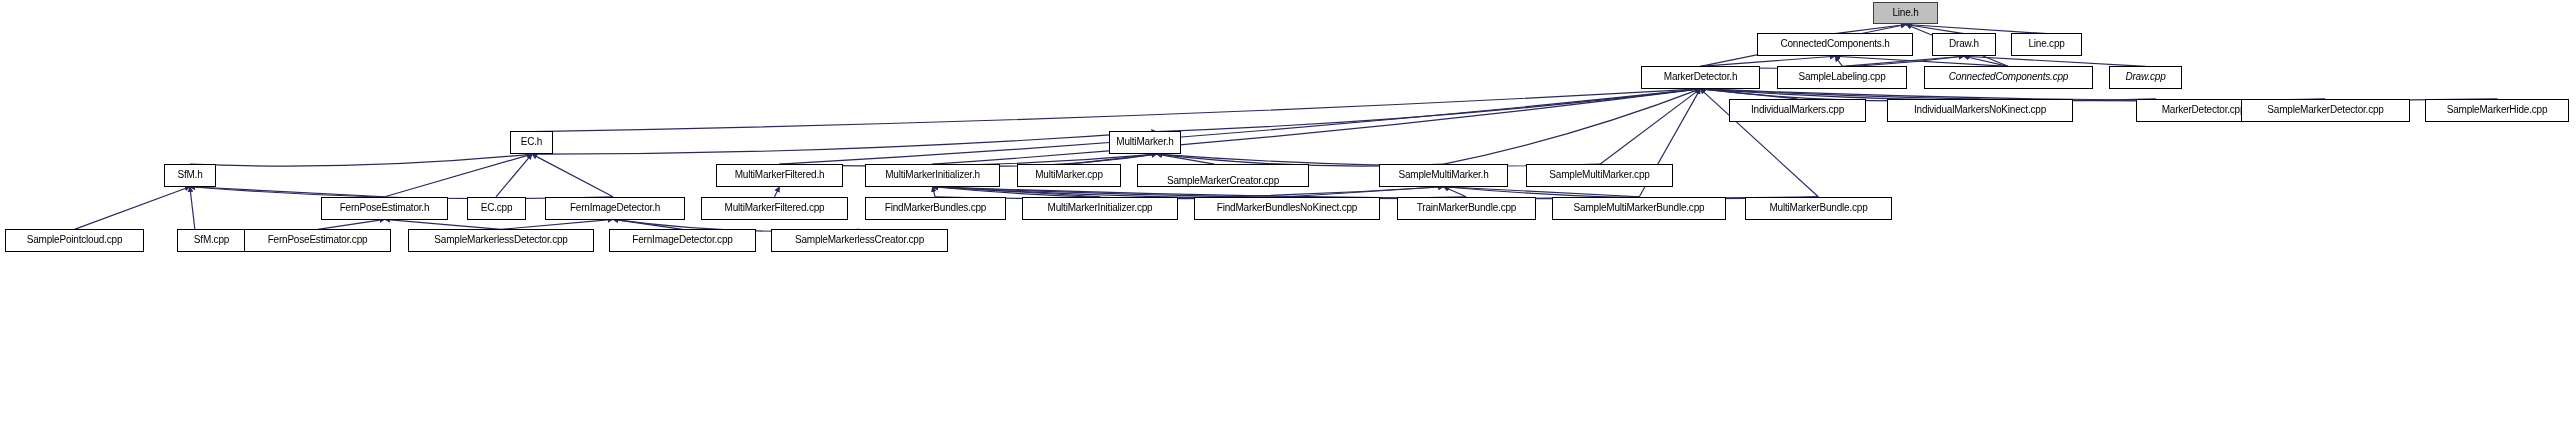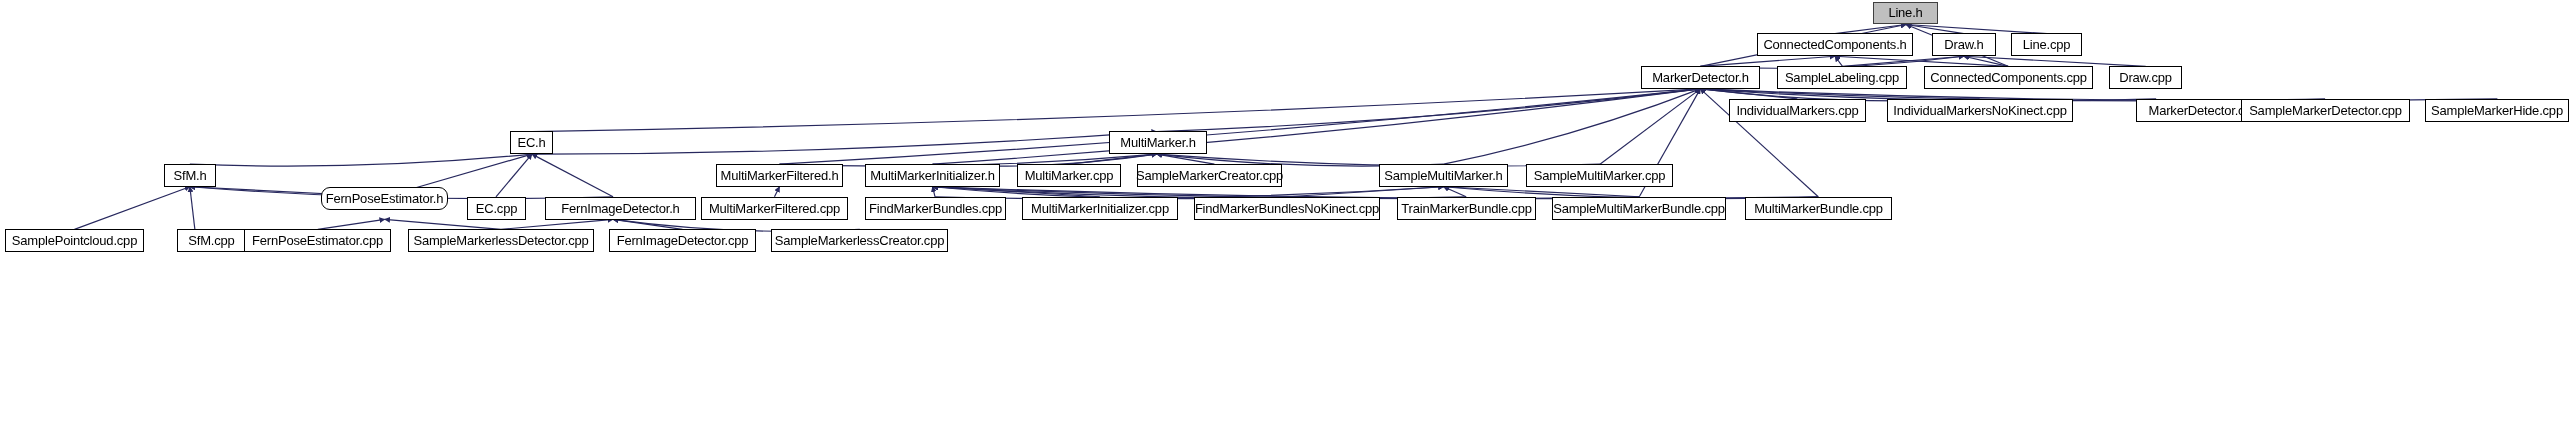--- a/index.html
+++ b/index.html
@@ -22,21 +22,21 @@
     width: 2576px;
     height: 422px;
     pointer-events: none;
   }
   .node {
     position: absolute;
     box-sizing: border-box;
     border: 1.3px solid #000000;
     background: #ffffff;
     color: #000000;
-    font-size: 13px;
+    font-size: 10px;
     line-height: 1;
     display: flex;
     align-items: center;
     justify-content: center;
     white-space: nowrap;
     height: 22.6px;
     z-index: 5;
     letter-spacing: -0.2px;
   }
   .node.root {
@@ -127,54 +127,54 @@
       </div>
       <div class="node" style="left: 2011px; top: 33px; width: 71px;">
         <span class="node-label">Line.cpp</span>
       </div>
       <div class="node" style="left: 1641px; top: 66px; width: 119px;">
         <span class="node-label">MarkerDetector.h</span>
       </div>
       <div class="node" style="left: 1777px; top: 66px; width: 130px;">
         <span class="node-label">SampleLabeling.cpp</span>
       </div>
-      <div class="node" style="left: 1924px; top: 66px; width: 169px;">
+      <div class="node" style="left: 1924px; top: 66px; width: 169px; font-style: italic;">
         <span class="node-label">ConnectedComponents.cpp</span>
       </div>
-      <div class="node" style="left: 2109px; top: 66px; width: 73px;">
+      <div class="node" style="left: 2109px; top: 66px; width: 73px; font-style: italic;">
         <span class="node-label">Draw.cpp</span>
       </div>
       <div class="node" style="left: 1729px; top: 99px; width: 137px;">
         <span class="node-label">IndividualMarkers.cpp</span>
       </div>
       <div class="node" style="left: 1887px; top: 99px; width: 186px;">
         <span class="node-label">IndividualMarkersNoKinect.cpp</span>
       </div>
       <div class="node" style="left: 2088px; top: 99px; width: 135px; margin-left: 48px;">
         <span class="node-label">MarkerDetector.cpp</span>
       </div>
       <div class="node" style="left: 2241px; top: 99px; width: 169px;">
         <span class="node-label">SampleMarkerDetector.cpp</span>
       </div>
       <div class="node" style="left: 2425px; top: 99px; width: 144px;">
         <span class="node-label">SampleMarkerHide.cpp</span>
       </div>
-      <div class="node" style="left: 1109px; top: 131px; width: 98px;">
+      <div class="node" style="left: 1109px; top: 131px; width: 72px;">
         <span class="node-label">MultiMarker.h</span>
       </div>
       <div class="node" style="left: 716px; top: 164px; width: 127px;">
         <span class="node-label">MultiMarkerFiltered.h</span>
       </div>
       <div class="node" style="left: 865px; top: 164px; width: 135px;">
         <span class="node-label">MultiMarkerInitializer.h</span>
       </div>
       <div class="node" style="left: 1017px; top: 164px; width: 104px;">
         <span class="node-label">MultiMarker.cpp</span>
       </div>
-      <div class="node" style="left: 1137px; top: 164px; width: 145px;">
+      <div class="node" style="left: 1137px; top: 164px; width: 172px; align-items: flex-end;">
         <span class="node-label">SampleMarkerCreator.cpp</span>
       </div>
       <div class="node" style="left: 1379px; top: 164px; width: 129px;">
         <span class="node-label">SampleMultiMarker.h</span>
       </div>
       <div class="node" style="left: 1526px; top: 164px; width: 147px;">
         <span class="node-label">SampleMultiMarker.cpp</span>
       </div>
       <div class="node" style="left: 510px; top: 131px; width: 43px;">
         <span class="node-label">EC.h</span>
@@ -196,27 +196,27 @@
       </div>
       <div class="node" style="left: 1552px; top: 197px; width: 174px;">
         <span class="node-label">SampleMultiMarkerBundle.cpp</span>
       </div>
       <div class="node" style="left: 1745px; top: 197px; width: 147px;">
         <span class="node-label">MultiMarkerBundle.cpp</span>
       </div>
       <div class="node" style="left: 164px; top: 164px; width: 52px; justify-content: center;">
         <span class="node-label">SfM.h</span>
       </div>
-      <div class="node" style="left: 321px; top: 187px; width: 127px; border-radius: 9px;">
+      <div class="node" style="left: 321px; top: 197px; width: 127px;">
         <span class="node-label">FernPoseEstimator.h</span>
       </div>
       <div class="node" style="left: 467px; top: 197px; width: 59px;">
         <span class="node-label">EC.cpp</span>
       </div>
-      <div class="node" style="left: 545px; top: 197px; width: 151px;">
+      <div class="node" style="left: 545px; top: 197px; width: 140px;">
         <span class="node-label">FernImageDetector.h</span>
       </div>
       <div class="node" style="left: 5px; top: 229px; width: 139px;">
         <span class="node-label">SamplePointcloud.cpp</span>
       </div>
       <div class="node" style="left: 161px; top: 229px; width: 69px; margin-left: 16px;">
         <span class="node-label">SfM.cpp</span>
       </div>
       <div class="node" style="left: 244px; top: 229px; width: 147px;">
         <span class="node-label">FernPoseEstimator.cpp</span>

